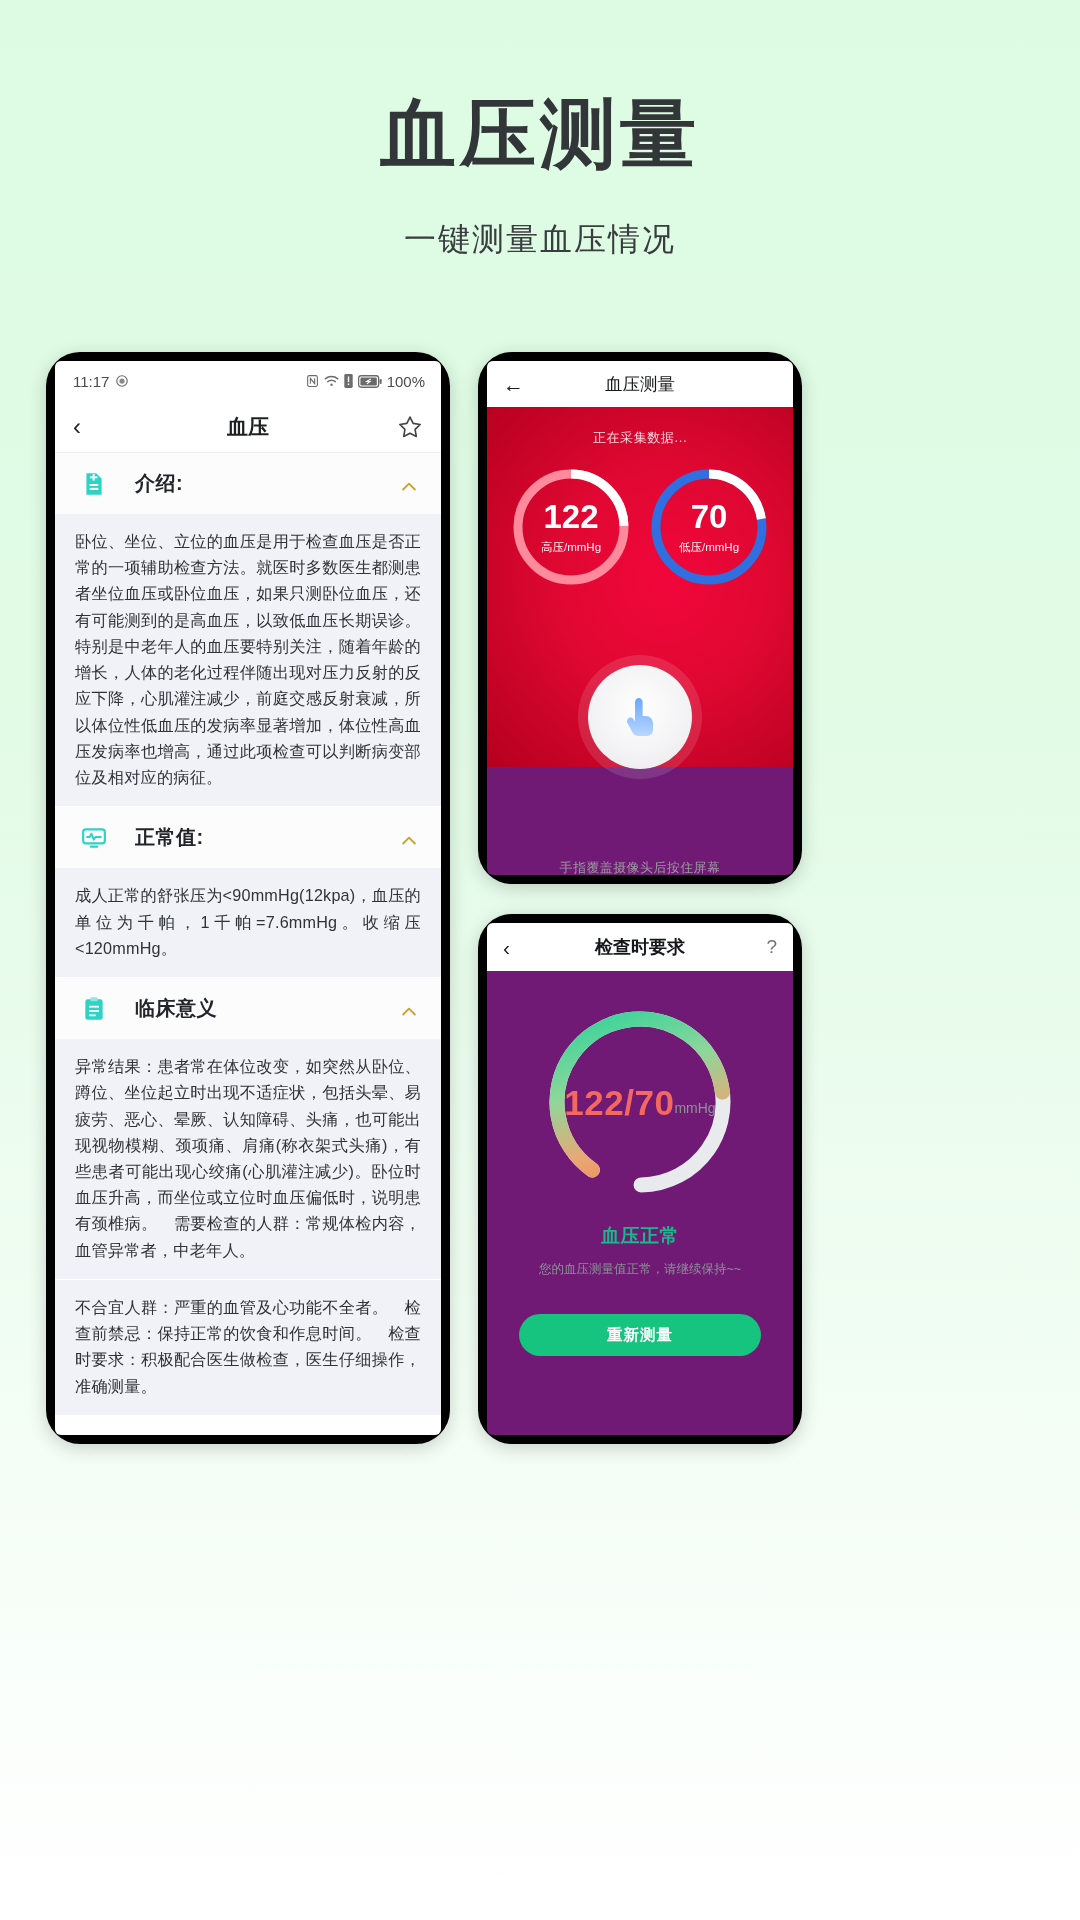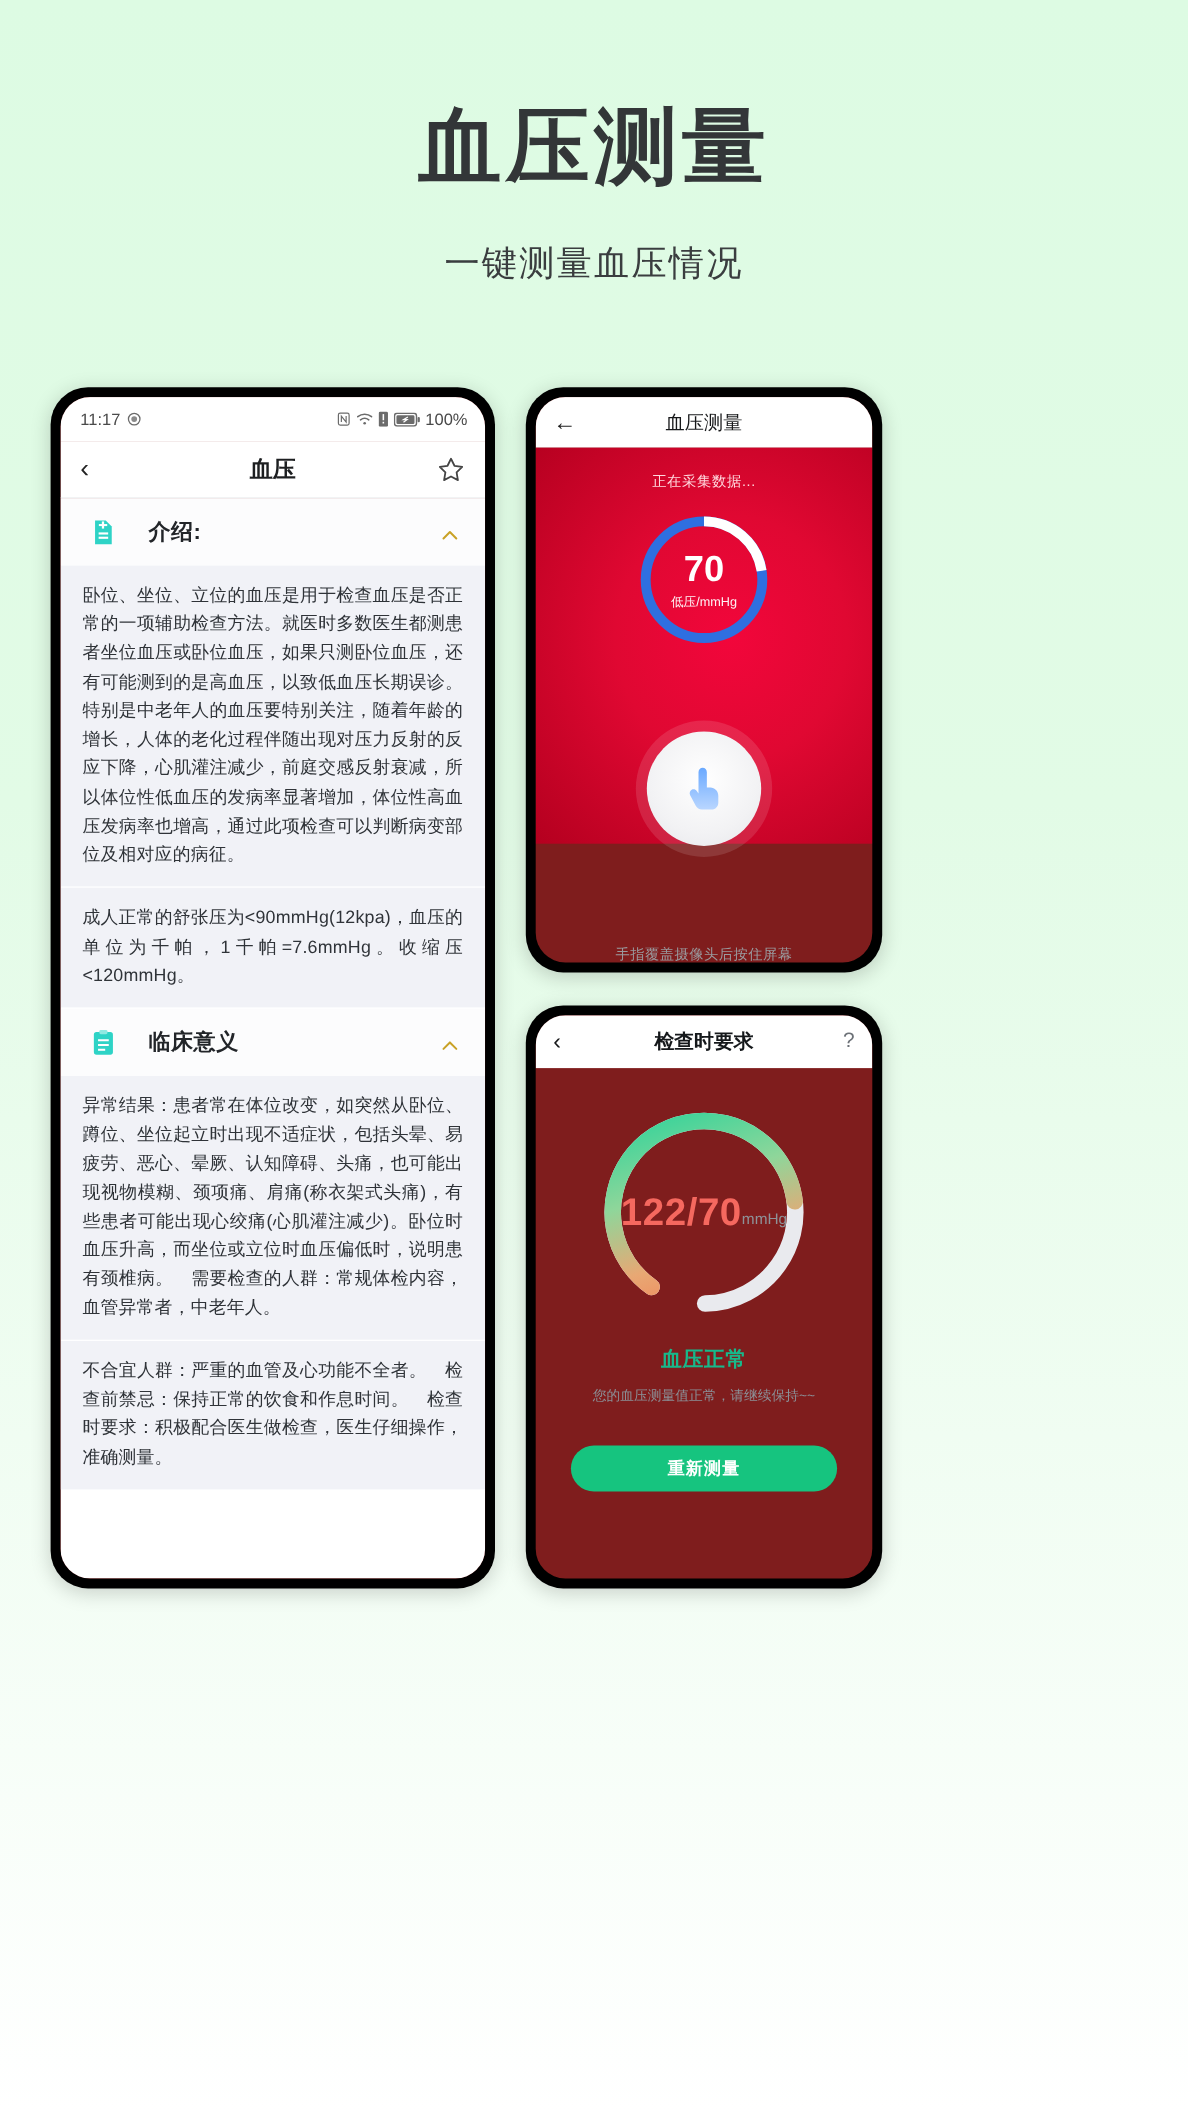--- a/index.html
+++ b/index.html
@@ -28,22 +28,22 @@
   .phones { position: absolute; top: 352px; left: 0; width: 1080px; }
 
   .phone {
     position: absolute;
     background: #000;
     border-radius: 34px;
     padding: 9px;
     box-shadow: 0 4px 18px rgba(0,0,0,0.18);
   }
   .phone-screen {
-    background: #7f1d1d;
-    border-radius: 27px;
+    background: #701a75;
+    border-radius: 6px;
     overflow: hidden;
     height: 100%;
     position: relative;
   }
 
   #phone-left  { left: 46px;  top: 0;    width: 404px; height: 1092px; }
   #phone-right { left: 478px; top: 0;    width: 324px; height: 532px; }
   #phone-res   { left: 478px; top: 562px; width: 324px; height: 530px; }
 
   
@@ -249,20 +249,35 @@
           <span class="sec-title">介绍:</span>
           <span class="chev">
             <svg width="20" height="20" viewBox="0 0 24 24">
                 <path d="M5 15l7-7 7 7" fill="none" stroke="#c9a227" stroke-width="2.2" stroke-linecap="round" stroke-linejoin="round"></path>
               </svg>
           </span>
         </div>
         <div class="sec-body">卧位、坐位、立位的血压是用于检查血压是否正常的一项辅助检查方法。就医时多数医生都测患者坐位血压或卧位血压，如果只测卧位血压，还有可能测到的是高血压，以致低血压长期误诊。特别是中老年人的血压要特别关注，随着年龄的增长，人体的老化过程伴随出现对压力反射的反应下降，心肌灌注减少，前庭交感反射衰减，所以体位性低血压的发病率显著增加，体位性高血压发病率也增高，通过此项检查可以判断病变部位及相对应的病征。</div>
         <div class="sec-sep"></div>
 
+        <div class="sec-head">
+          <span class="sec-icon">
+            <svg width="26" height="26" viewBox="0 0 24 24">
+                <rect x="2" y="4" width="20" height="13" rx="2.4" fill="none" stroke="#2ed3c6" stroke-width="2"></rect>
+                <path d="M5 11h3l1.6-3 2.2 5.4 1.7-2.4H19" fill="none" stroke="#2ed3c6" stroke-width="1.8" stroke-linejoin="round"></path>
+                <rect x="8" y="19" width="8" height="1.9" rx="0.9" fill="#2ed3c6"></rect>
+              </svg>
+          </span>
+          <span class="sec-title">正常值:</span>
+          <span class="chev">
+            <svg width="20" height="20" viewBox="0 0 24 24">
+                <path d="M5 15l7-7 7 7" fill="none" stroke="#c9a227" stroke-width="2.2" stroke-linecap="round" stroke-linejoin="round"></path>
+              </svg>
+          </span>
+        </div>
         <div class="sec-body">成人正常的舒张压为&lt;90mmHg(12kpa)，血压的单位为千帕，1千帕=7.6mmHg。收缩压&lt;120mmHg。</div>
         <div class="sec-sep"></div>
 
         <div class="sec-head">
           <span class="sec-icon">
             <svg width="26" height="26" viewBox="0 0 24 24">
                 <rect x="4" y="3" width="16" height="19" rx="2.2" fill="#2ed3c6"></rect>
                 <rect x="8.6" y="1.2" width="6.8" height="3.6" rx="1.2" fill="#8fe9e2"></rect>
                 <rect x="7.5" y="9" width="9" height="1.7" fill="#fff"></rect>
                 <rect x="7.5" y="13" width="9" height="1.7" fill="#fff"></rect>
@@ -291,20 +306,30 @@
       <div class="m-navbar">
         <div class="m-back">←</div>
         <div class="m-title">血压测量</div>
       </div>
 
       <div class="m-red">
         <div class="m-status">正在采集数据...</div>
 
         <div class="rings">
 
+          <div class="ring">
+            <svg width="124" height="124" viewBox="0 0 124 124">
+              <circle cx="62" cy="62" r="53" fill="none" stroke="#ff8a9c" stroke-width="9"></circle>
+              <circle cx="62" cy="62" r="53" fill="none" stroke="#ffffff" stroke-width="9" stroke-linecap="butt" stroke-dasharray="240 333" stroke-dashoffset="158" transform="rotate(-90 62 62)"></circle>
+            </svg>
+            <div class="ring-txt">
+              <div class="ring-val">122</div>
+              <div class="ring-lbl">高压/mmHg</div>
+            </div>
+          </div>
 
           <div class="ring">
             <svg width="124" height="124" viewBox="0 0 124 124">
               <circle cx="62" cy="62" r="53" fill="none" stroke="#2f6fe0" stroke-width="9"></circle>
               <circle cx="62" cy="62" r="53" fill="none" stroke="#ffffff" stroke-width="9" stroke-linecap="butt" stroke-dasharray="155 333" stroke-dashoffset="80" transform="rotate(-90 62 62)"></circle>
             </svg>
             <div class="ring-txt">
               <div class="ring-val">70</div>
               <div class="ring-lbl">低压/mmHg</div>
             </div>

